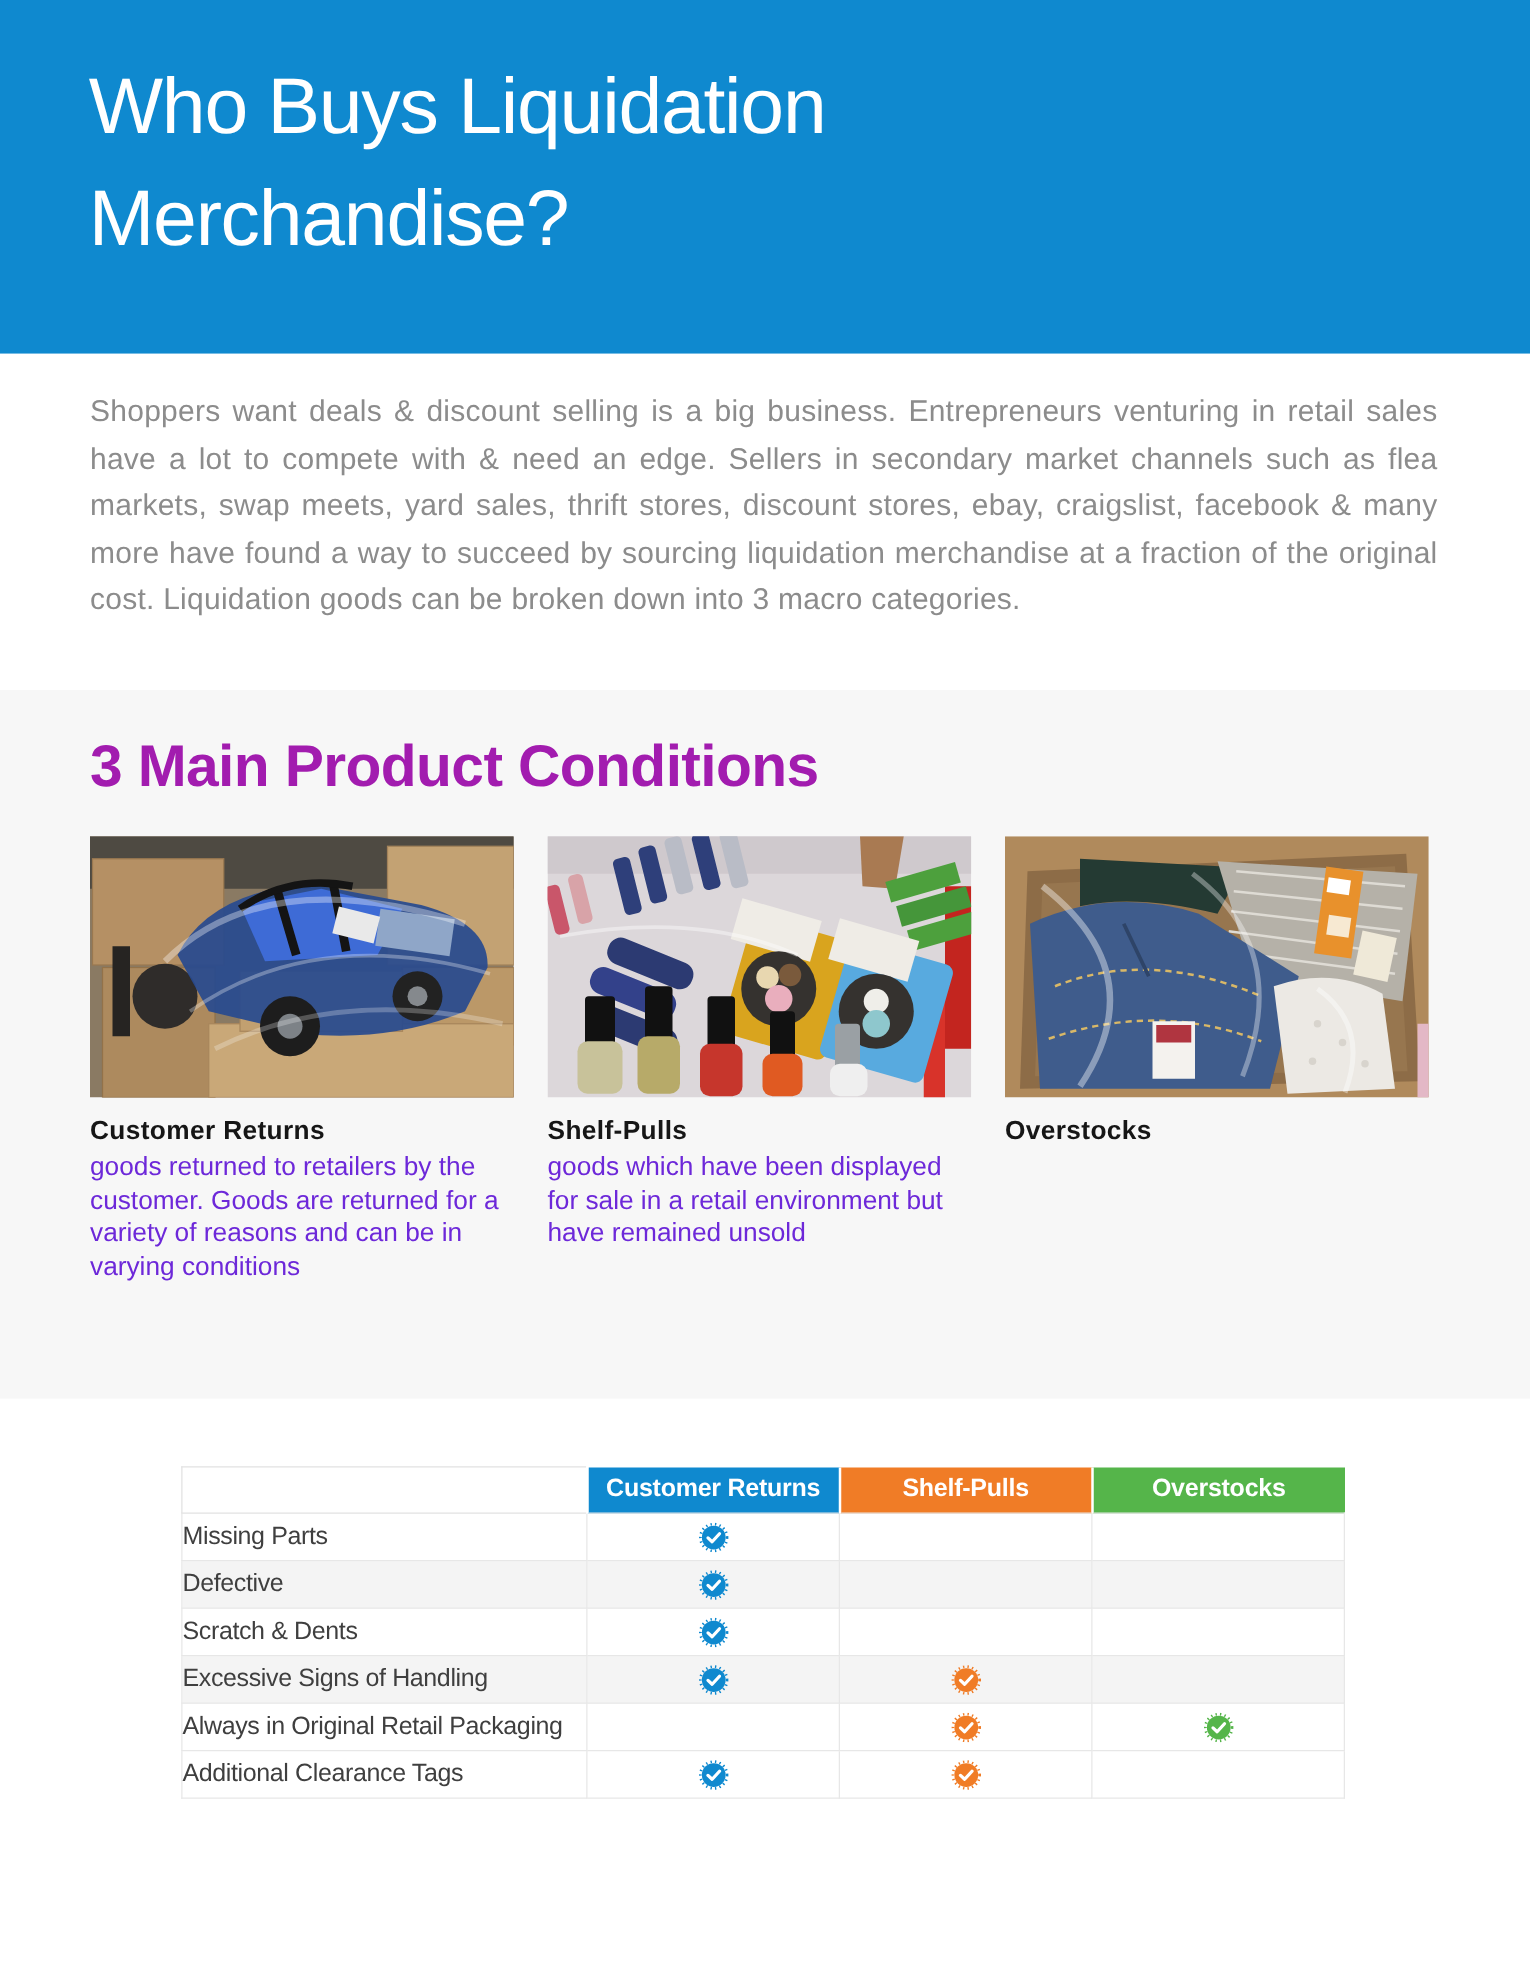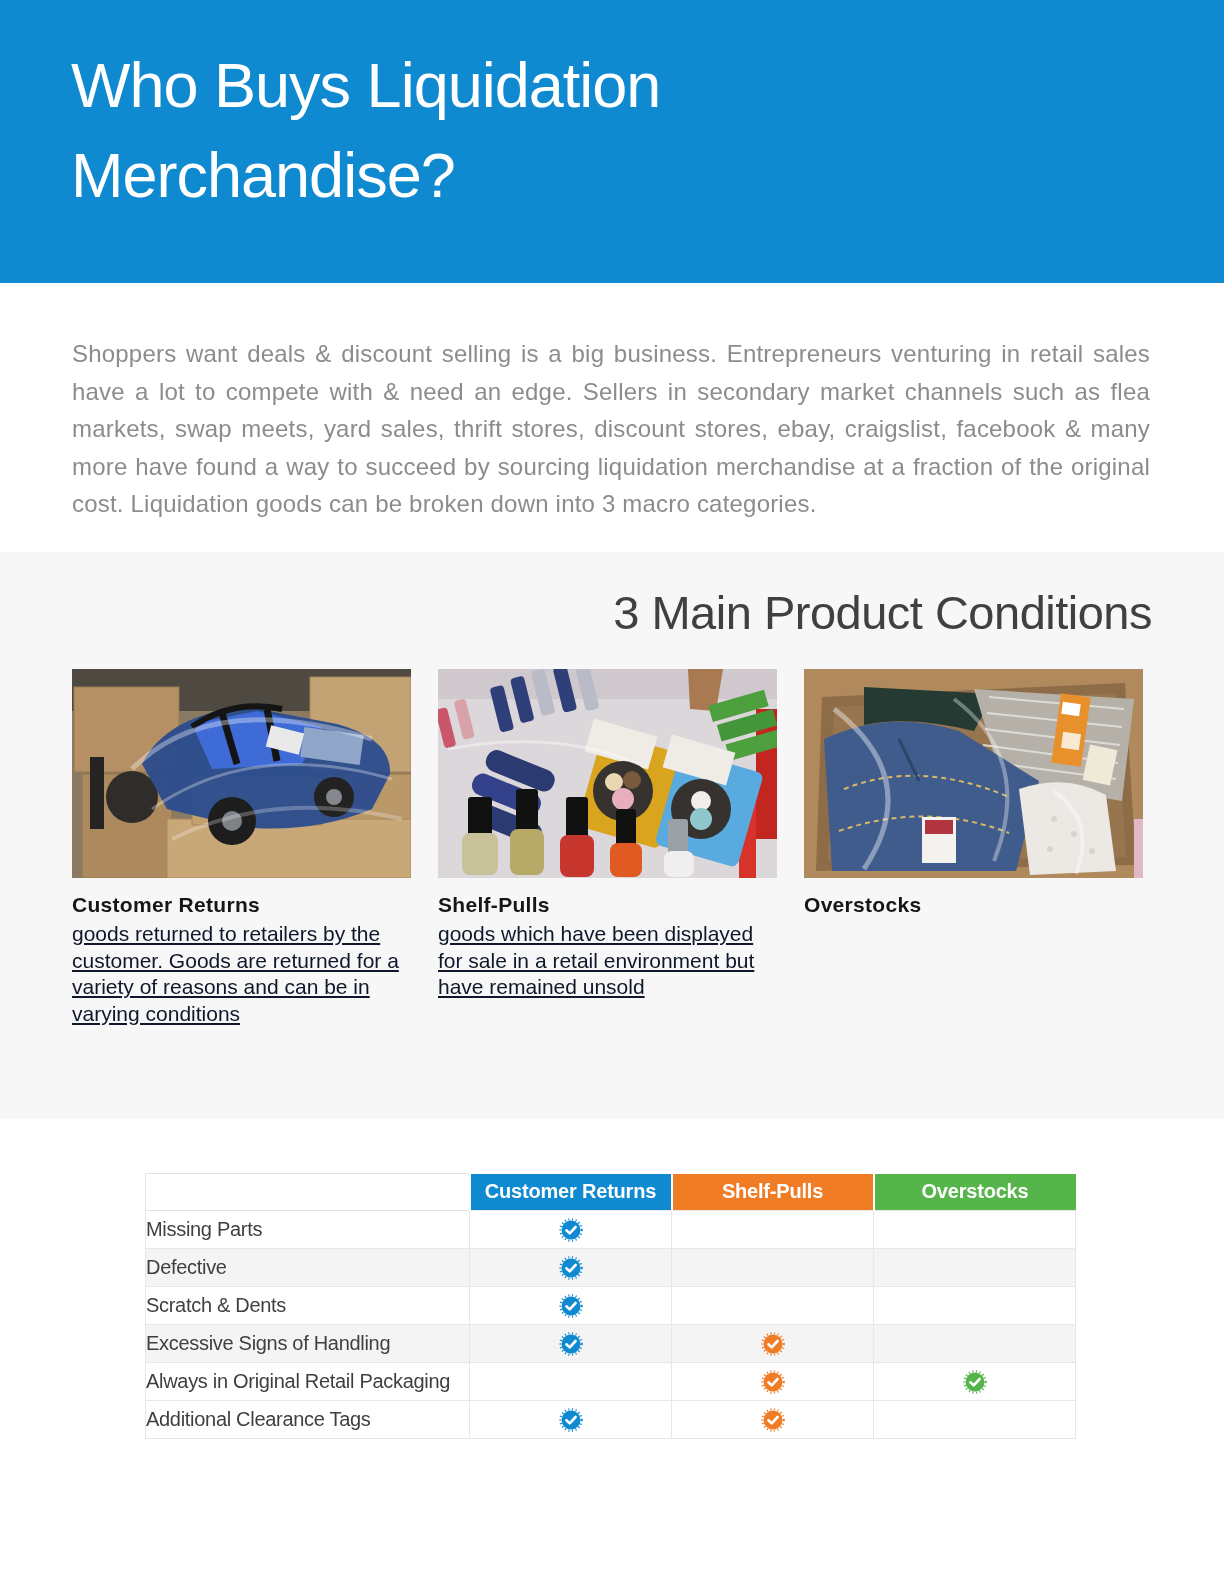--- a/index.html
+++ b/index.html
@@ -26,21 +26,21 @@
     font-size: 63px;
     font-weight: 400;
     letter-spacing: -1px;
     line-height: 1.43;
   }
 
   
   .intro-section {
     height: 269px;
     box-sizing: border-box;
-    padding: 52px 74px 0 72px;
+    padding: 28px 74px 0 72px;
     background: #ffffff;
   }
   .intro-section p {
     margin: 0;
     font-size: 24px;
     line-height: 37.5px;
     color: #8c8c8c;
     letter-spacing: 0.2px;
     text-align: justify;
   }
@@ -48,42 +48,40 @@
   
   .conditions-section {
     height: 567px;
     box-sizing: border-box;
     background: #f7f7f7;
     padding: 33px 72px 0 72px;
     overflow: hidden;
   }
   .conditions-section h2 {
     margin: 0 0 29px 0;
-    color: #404040;
+    color: #a21caf;
     font-size: 47px;
-    font-weight: 400;
+    font-weight: 700;
     letter-spacing: -0.5px;
-    text-align: right;
   }
   .cards { display: flex; gap: 27px; }
   .card { width: 339px; flex: 0 0 339px; }
   .photo { width: 339px; height: 209px; display: block; }
   .card-title {
     margin: 15px 0 4px 0;
     font-size: 21px;
     font-weight: 700;
     color: #161616;
     letter-spacing: 0.3px;
   }
   .card-desc {
     margin: 0;
     font-size: 21px;
     line-height: 26.5px;
-    color: #0f172a;
-    text-decoration: underline;
+    color: #6d28d9;
   }
 
   
   .table-section { padding: 54px 0 0 145px; background: #ffffff; }
   table.compare {
     border-collapse: collapse;
     table-layout: fixed;
     width: 930px;
   }
   table.compare col.c-label { width: 324px; }

